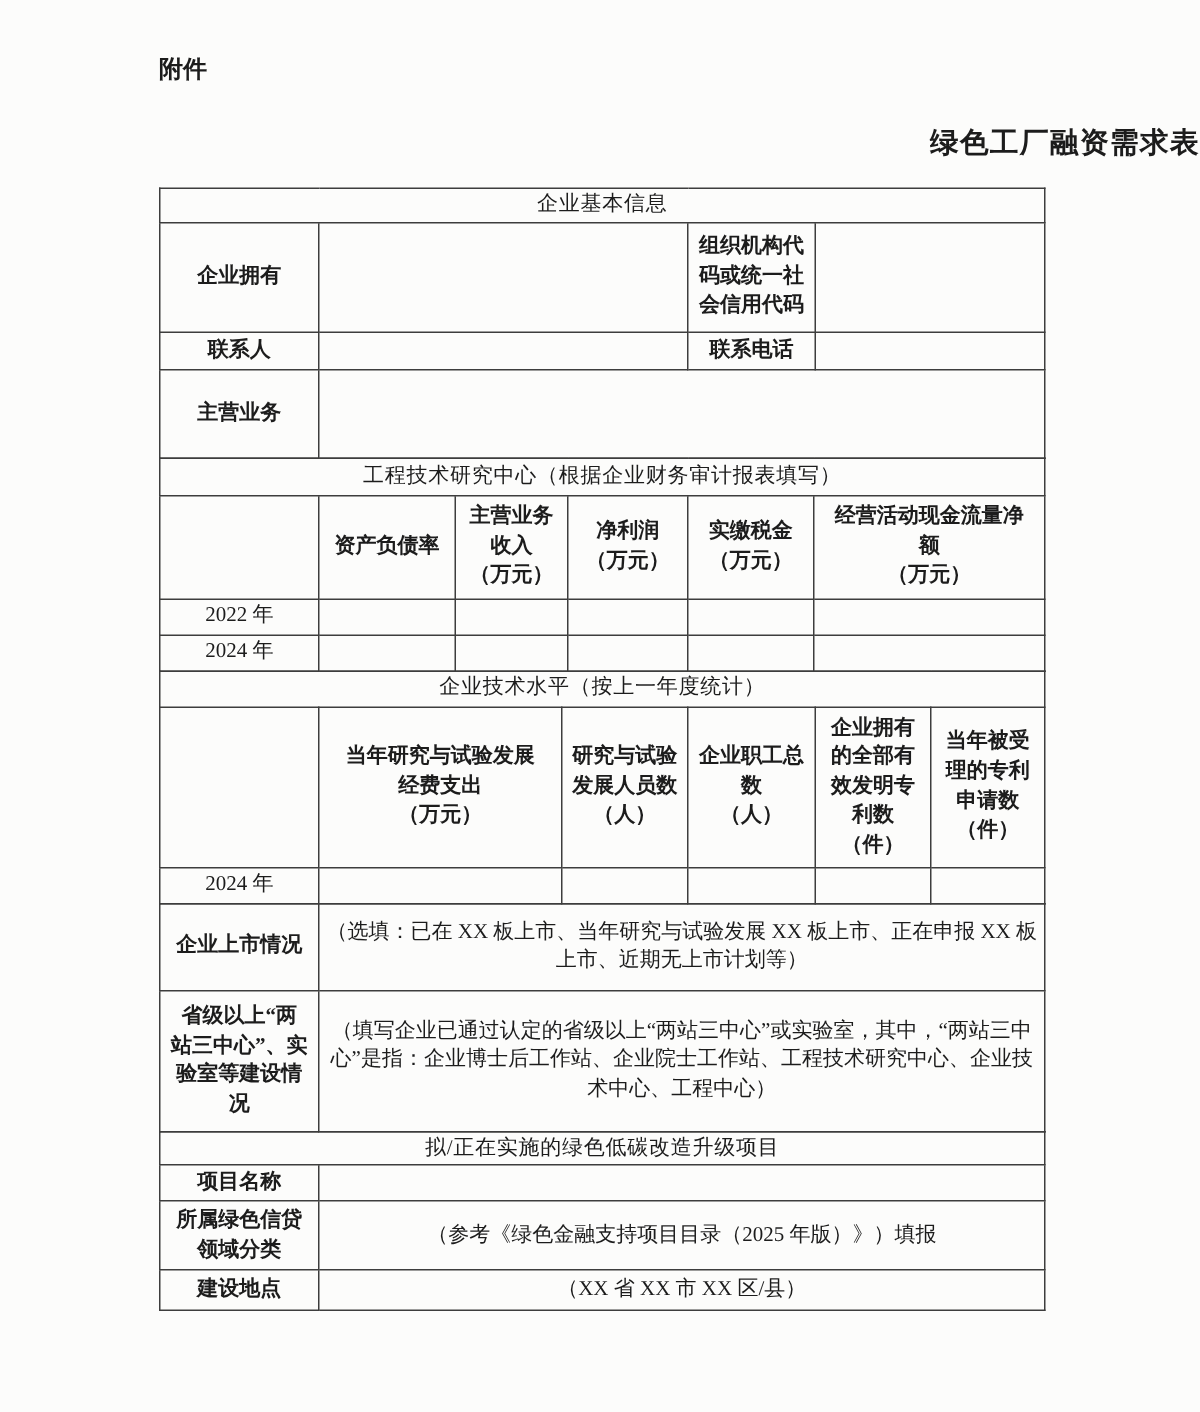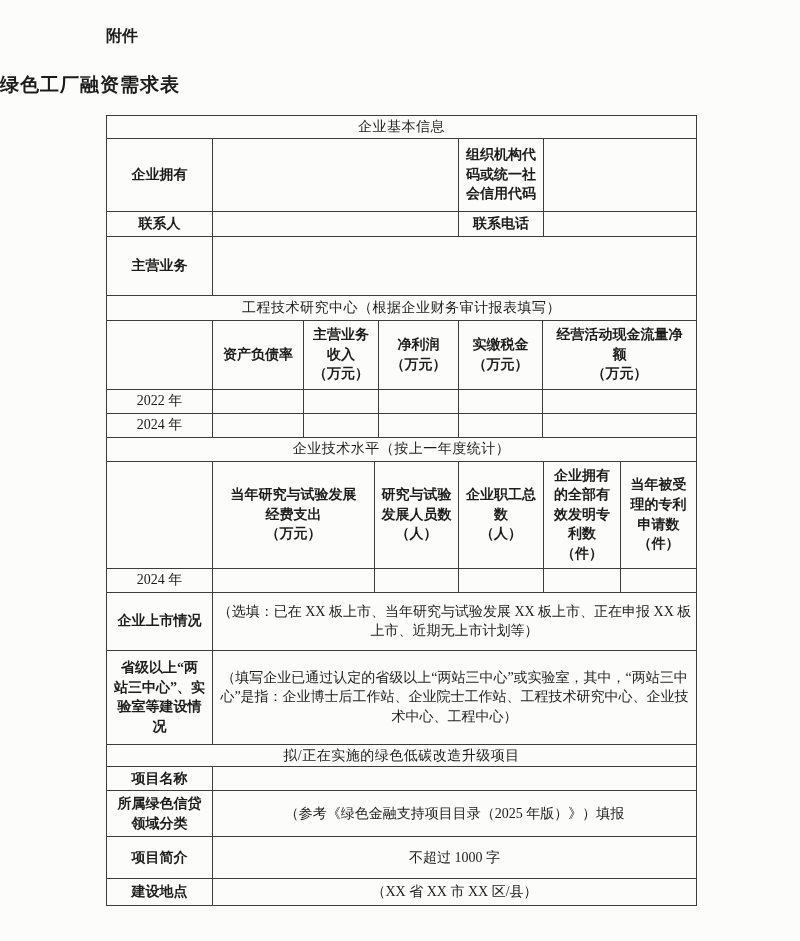--- a/index.html
+++ b/index.html
@@ -7,28 +7,28 @@
     padding: 0;
     background: #fcfcfb;
     font-family: "Liberation Serif", "DejaVu Serif", serif;
     color: #1c1c1c;
   }
   body {
     width: 800px;
     height: 941px;
     overflow: hidden;
   }
-  .page { padding-top: 26px; }
+  .page { padding-top: 36px; }
   .attachment {
     margin-left: 106px;
     font-size: 16px;
     font-weight: 700;
   }
   .doc-title {
-    text-align: left;
+    text-align: right;
     font-size: 19px;
     font-weight: 700;
     letter-spacing: 1px;
     margin-top: 25px;
   }
   .tablewrap {
     margin-left: 106px;
     margin-top: 17px;
     width: 590px;
   }
@@ -232,24 +232,20 @@
       </tr>
       <tr style="height:24px">
         <td class="lbl">项目名称</td>
         <td class="val"></td>
       </tr>
       <tr style="height:46px">
         <td class="lbl ml">所属绿色信贷
 领域分类</td>
         <td class="content">（参考《绿色金融支持项目目录（2025 年版）》）填报</td>
       </tr>
-      <tr style="height:42px">
-        <td class="lbl">项目简介</td>
-        <td class="content">不超过 1000 字</td>
-      </tr>
       <tr style="height:27px">
         <td class="lbl">建设地点</td>
         <td class="content">（XX 省 XX 市 XX 区/县）</td>
       </tr>
     </tbody>
       </table>
 
   </div>
 </div>
 

